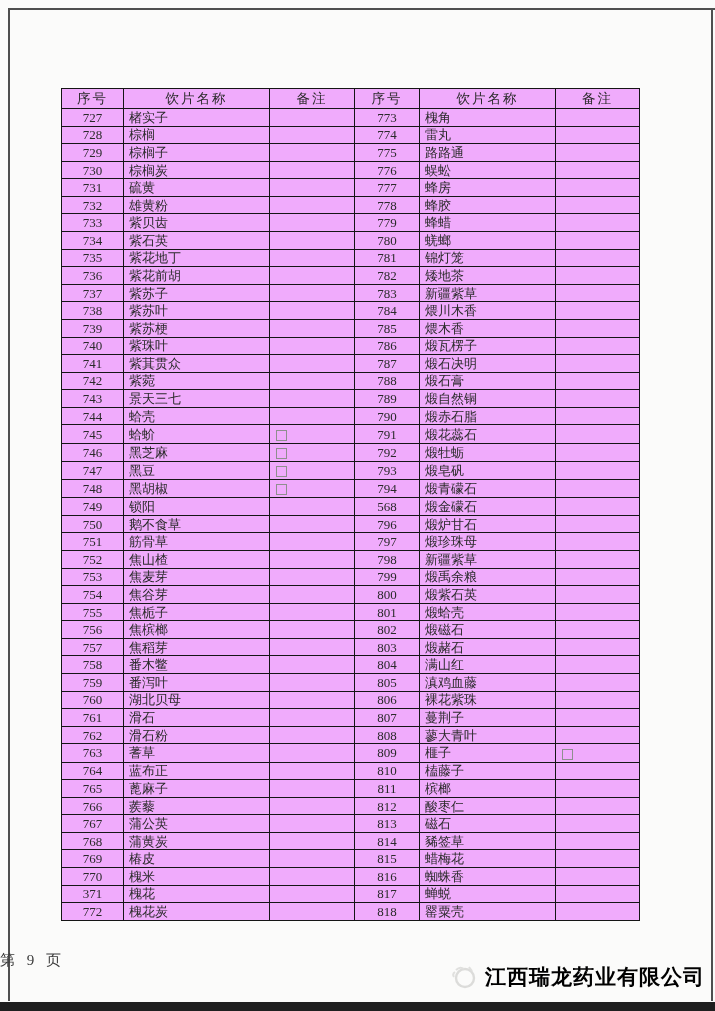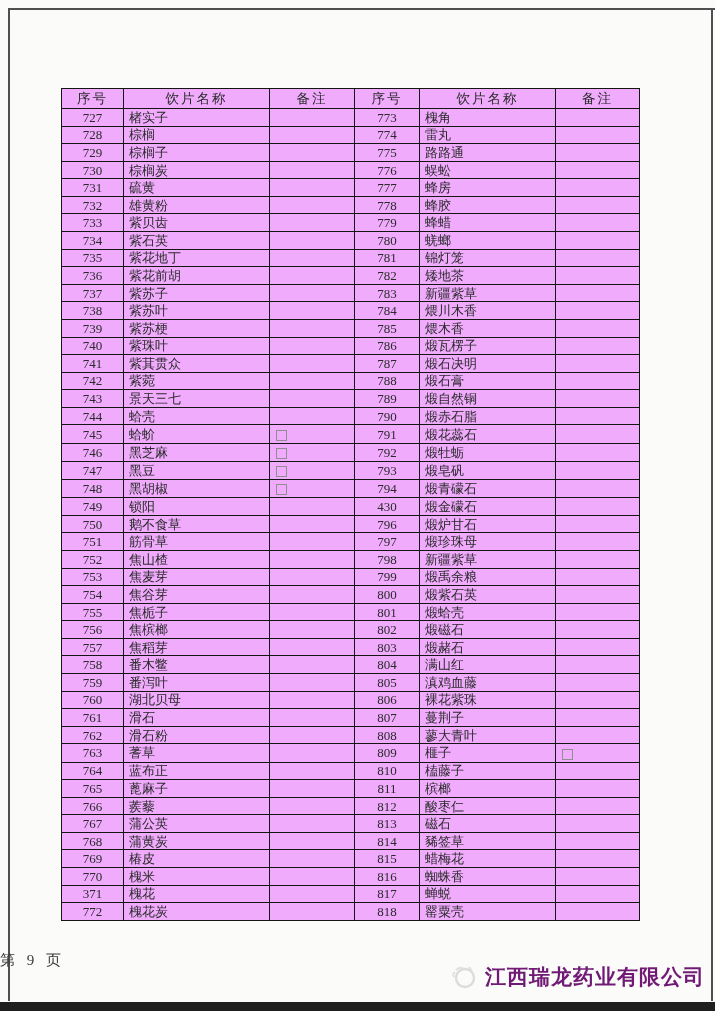--- a/index.html
+++ b/index.html
@@ -41,21 +41,21 @@
   .col-seq1{width:62px;}  .col-name1{width:146px;} .col-note1{width:85px;}
   .col-seq2{width:65px;}  .col-name2{width:136px;} .col-note2{width:84px;}
 
   .footer{
     position:absolute;left:0;top:951px;width:715px;
     font-size:15px;color:#3a3a3a;letter-spacing:4px;
   }
   .company{
     position:absolute;right:10px;top:960px;height:34px;
     display:flex;align-items:center;gap:5px;
-    color:#701a75;font-weight:bold;font-size:21px;letter-spacing:1px;
+    color:#000000;font-weight:bold;font-size:21px;letter-spacing:1px;
     font-family:"Liberation Sans","DejaVu Sans",sans-serif;
   }
   .company svg{display:block;}
 </style>
 </head>
 <body>
 
 <div class="edge edge-top"></div>
 <div class="edge edge-left"></div>
 <div class="edge edge-right"></div>
@@ -254,21 +254,21 @@
         <td class="name">黑胡椒</td>
         <td class="note"><span class="cbx"></span></td>
         <td class="seq">794</td>
         <td class="name">煅青礞石</td>
         <td class="note"></td>
       </tr>
       <tr>
         <td class="seq">749</td>
         <td class="name">锁阳</td>
         <td class="note"></td>
-        <td class="seq">430</td>
+        <td class="seq">568</td>
         <td class="name">煅金礞石</td>
         <td class="note"></td>
       </tr>
       <tr>
         <td class="seq">750</td>
         <td class="name">鹅不食草</td>
         <td class="note"></td>
         <td class="seq">796</td>
         <td class="name">煅炉甘石</td>
         <td class="note"></td>

